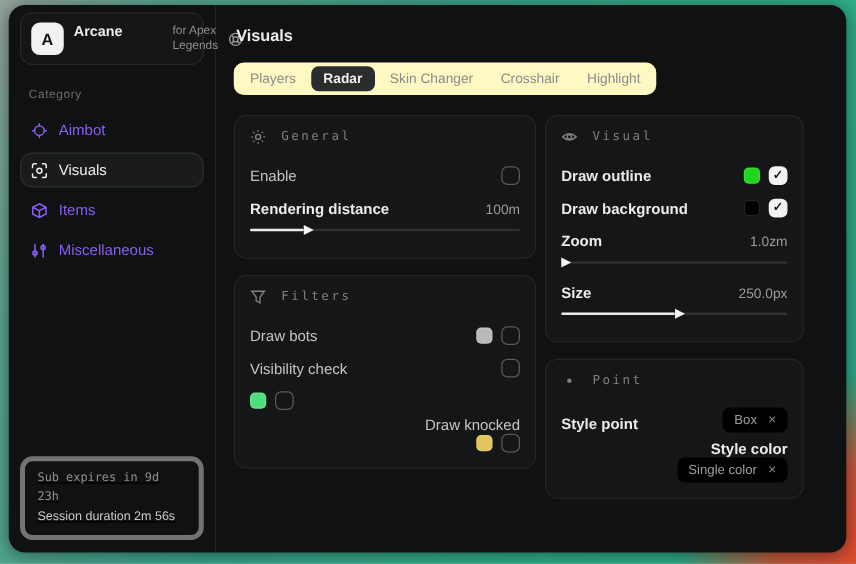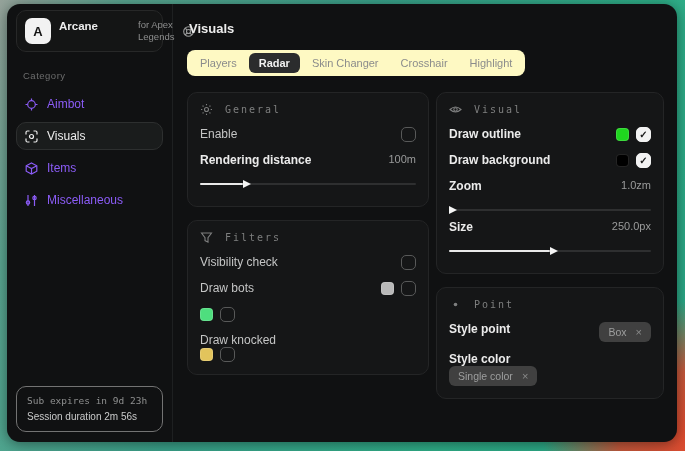--- a/index.html
+++ b/index.html
@@ -45,22 +45,22 @@
   .nav-item {
     display:flex; align-items:center; gap:9px;
     padding:6px 8px; margin-bottom:4px; border-radius:10px;
     border:1px solid transparent;
     color:#8b5cf6; font-size:12px; cursor:default;
   }
   .nav-item.active { background:#1a1c1c; border-color:#2d2f2f; color:#ededed; }
   .nav-icon { display:flex; width:13px; height:13px; flex:0 0 13px; }
 
   .status-card {
-    margin-top:auto; border:1px solid #737373; border-radius:10px;
-    padding:7px 10px; line-height:1.55;
+    margin-top:auto; border:4px solid #737373; border-radius:10px;
+    padding:7px 10px; line-height:1.55;text-decoration:underline;
   }
   .status-line1 { font-family:"DejaVu Sans Mono", monospace; font-size:9.5px; color:#8f9090; }
   .status-line2 { font-size:10px; color:#c9caca; }
 
   
   .main { flex:1; padding:13px 9px 0 14px; display:flex; flex-direction:column; }
   .page-title { font-size:13px; font-weight:bold; color:#ececec; margin:4px 0 14px 2px; }
 
   .tabs {
     display:inline-flex; align-self:flex-start; gap:2px;
@@ -68,36 +68,36 @@
   }
   .tab {
     font-size:11px; color:#8b8c8c; padding:4px 10px; border-radius:6px;
     white-space:nowrap; cursor:default;
   }
   .tab.active { background:#2b2c2d; color:#f1f1f1; font-weight:bold; }
 
   .columns { display:flex; gap:7px; margin-top:16px; align-items:flex-start; }
   .col { display:flex; flex-direction:column; gap:13px; }
   .col-left  { width:242px; }
-  .col-right { width:228px; }
+  .col-right { width:207px; }
 
   .card {
     background:#151617; border:1px solid #242526; border-radius:10px;
     padding:10px 12px 12px 12px;
   }
   .card-header {
     display:flex; align-items:center; gap:12px;
     font-family:"DejaVu Sans Mono", monospace;
     font-size:10px; letter-spacing:2px; color:#7e7f7f;
     margin-bottom:11px;
   }
   .card-header .hicon { display:flex; width:13px; height:13px; color:#7e7f7f; }
 
   .row {
-    display:flex; justify-content:space-between; align-items:flex-start;
+    display:flex; justify-content:space-between; align-items:flex-end;
     min-height:21px; margin-bottom:5px; font-size:12px; color:#c4c5c5;
   }
   .row:last-child { margin-bottom:0;flex-direction:column; }
   .row-chip { min-height:24px; margin-bottom:6px; }
   .lbl-strong { color:#ebebeb; font-weight:bold; }
   .val { font-size:11px; color:#9a9b9b; }
   .row-right { display:flex; align-items:center; gap:7px; }
 
   .checkbox {
     width:15px; height:15px; border-radius:5px;
@@ -122,21 +122,21 @@
   .slider-fill { position:relative; height:2px; background:#e9e9e9; border-radius:1px; }
   .slider-thumb {
     position:absolute; right:-8px; top:50%; transform:translateY(-50%);
     width:0; height:0;
     border-top:4.5px solid transparent; border-bottom:4.5px solid transparent;
     border-left:8px solid #f5f5f5;
   }
 
   .chip {
     display:flex; align-items:center; gap:9px;
-    background:#404040; border-radius:6px; padding:4px 9px;
+    background:#000000; border-radius:6px; padding:4px 9px;
     font-size:10.5px; color:#9d9e9e; cursor:default;
   }
   .chip-x { font-size:11px; color:#8a8b8b; line-height:1; }
 </style>
 </head>
 <body>
 
 <div class="window">
 
   <div class="sidebar">
@@ -273,32 +273,32 @@
           <div class="card-header">
             <span class="hicon">
               <svg width="13" height="13" viewBox="0 0 13 13" fill="none" stroke="currentColor" stroke-width="1.1">
                 <path d="M1.5 2 H11.5 L8 6.8 V11.2 L5 9.6 V6.8 Z"></path>
               </svg>
             </span>
             <span>Filters</span>
           </div>
 
           <div class="row">
-            <span>Visibility check</span>
-            <span class="row-right">
+            <span>Draw bots</span>
+            <span class="row-right">
+              <span class="swatch" style="background: rgb(185, 185, 185);"></span>
               <span class="checkbox">
                 
               </span>
             </span>
           </div>
 
           <div class="row">
-            <span>Draw bots</span>
-            <span class="row-right">
-              <span class="swatch" style="background: rgb(185, 185, 185);"></span>
+            <span>Visibility check</span>
+            <span class="row-right">
               <span class="checkbox">
                 
               </span>
             </span>
           </div>
 
           <div class="row">
             <span class="row-right">
               <span class="swatch" style="background: rgb(78, 222, 126);"></span>
               <span class="checkbox">

